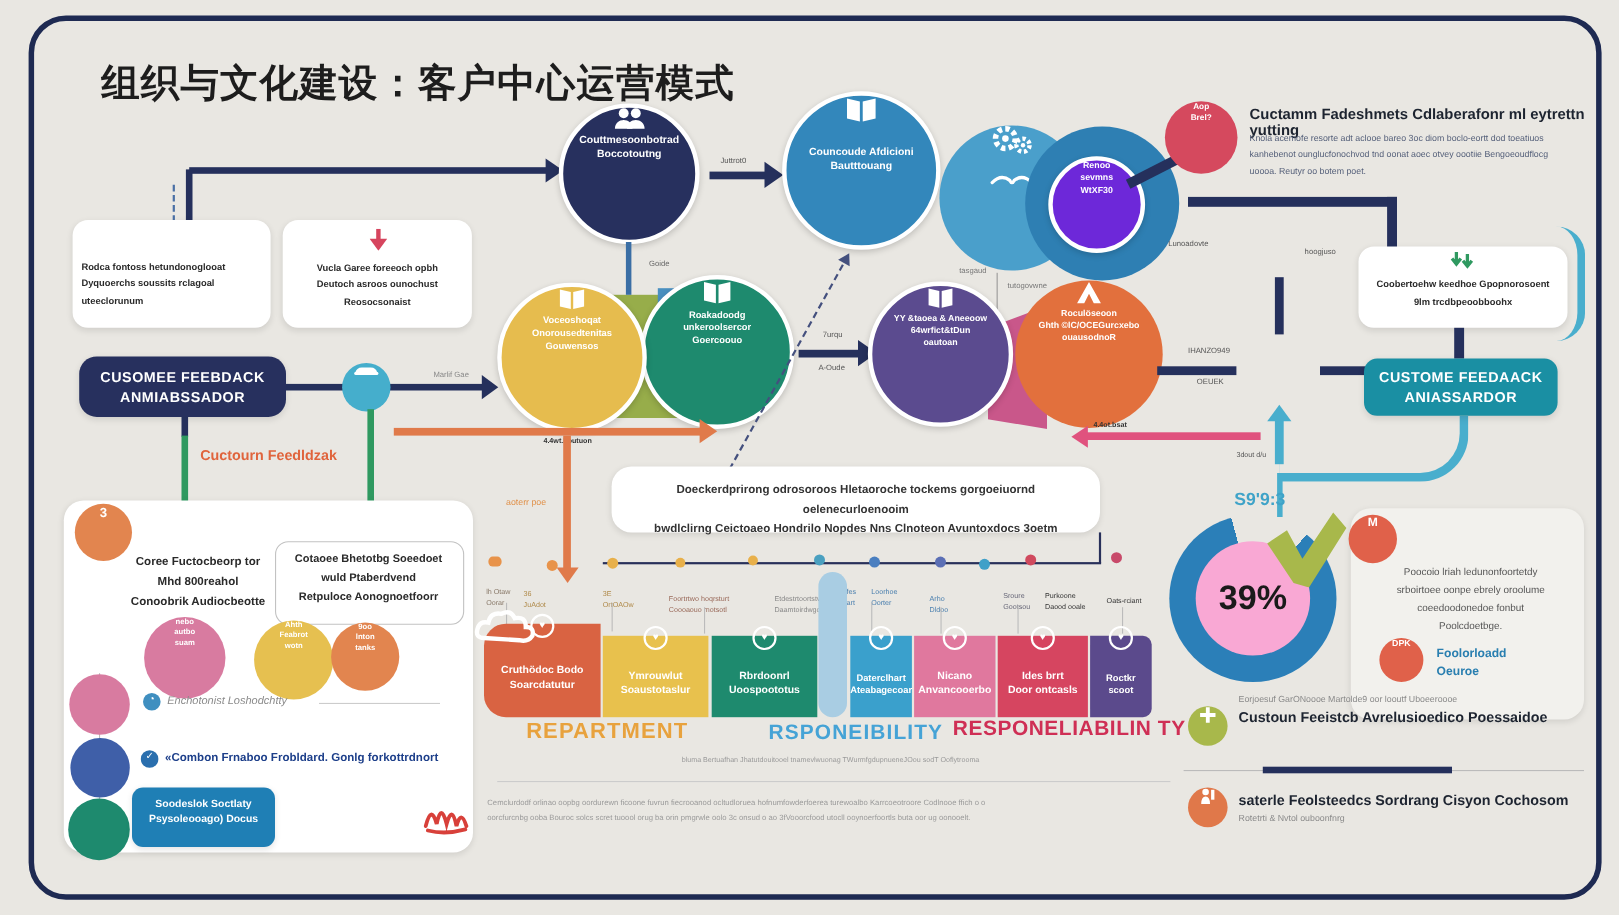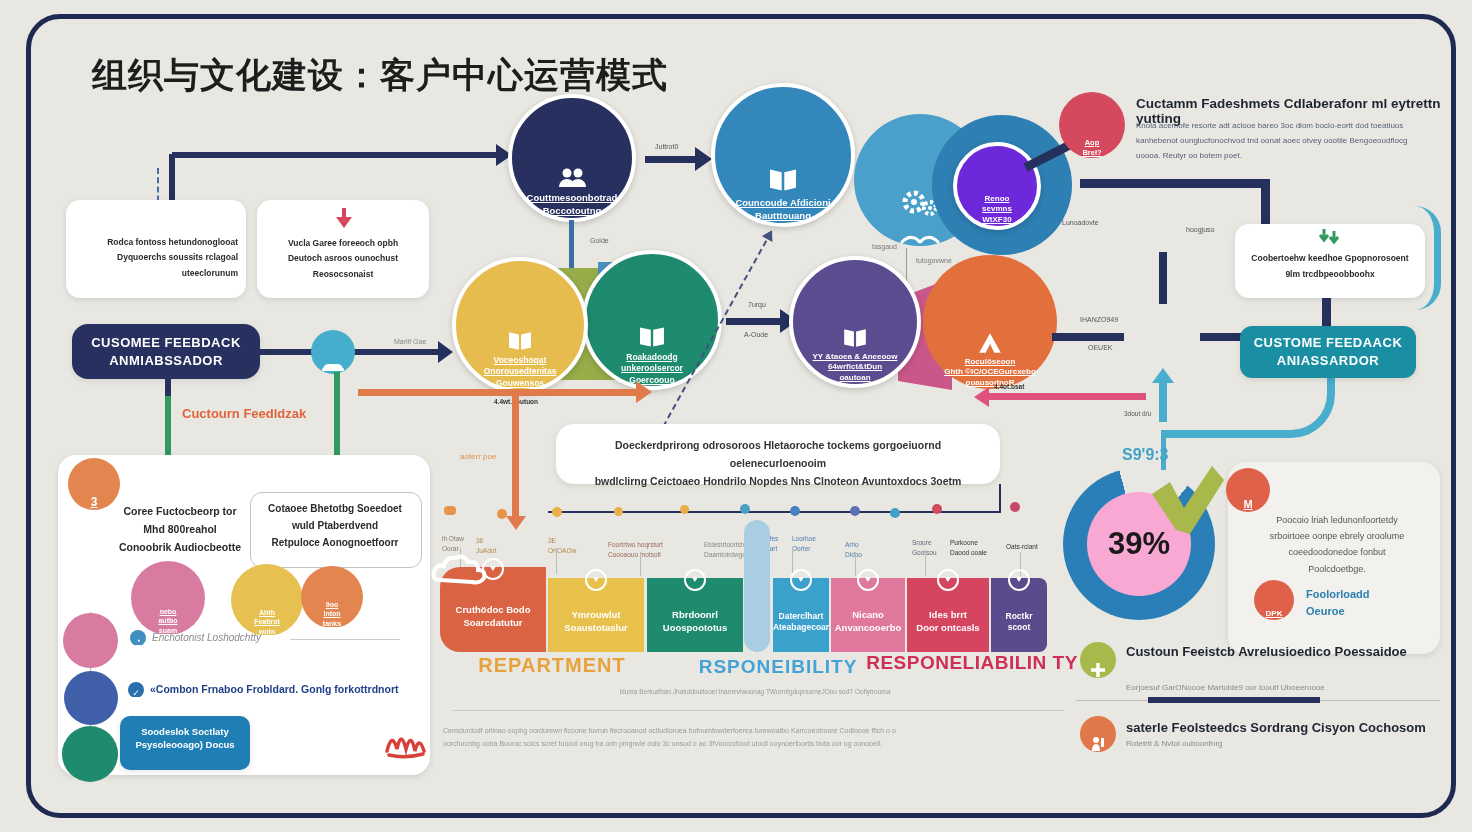--- a/index.html
+++ b/index.html
@@ -1,20 +1,20 @@
 <!DOCTYPE html>
 <html><head>
 <meta charset="utf-8">
 <style>
   html,body{margin:0;padding:0;background:#dcdbd7;font-family:"Liberation Sans",sans-serif;}
   #stage{position:relative;width:1472px;height:832px;background:#e9e7e2;overflow:hidden;}
   #frame{position:absolute;left:26px;top:14px;right:16px;bottom:14px;border:5px solid #1e2a52;border-radius:34px;}
   .t{position:absolute;white-space:pre-line;font-family:"Liberation Sans",sans-serif;}
-  .circ{position:absolute;border-radius:50%;display:flex;flex-direction:column;align-items:center;justify-content:flex-end;
-        text-align:center;color:#fff;box-sizing:border-box;text-decoration:underline;}
+  .circ{position:absolute;border-radius:50%;display:flex;flex-direction:column;align-items:center;justify-content:flex-start;
+        text-align:center;color:#fff;box-sizing:border-box;}
   .ring{border:4px solid #fff;box-shadow:0 2px 6px rgba(0,0,0,.18);}
   .box{position:absolute;background:#fff;border-radius:14px;box-shadow:0 2px 6px rgba(0,0,0,.10);box-sizing:border-box;}
   .hline,.vline{position:absolute;background:#25305c;}
   .ah{position:absolute;width:0;height:0;}
   .ctext{white-space:pre-line;font-weight:bold;line-height:1.35;}
   .bar{position:absolute;top:578px;height:74px;color:#fff;display:flex;align-items:center;justify-content:center;
        text-align:center;font-weight:bold;font-size:9.5px;line-height:1.4;box-sizing:border-box;}
   .bar .ctext{margin-top:14px;}
   .shield{position:absolute;top:-9px;left:50%;transform:translateX(-50%);width:18px;height:18px;border:2px solid #fff;
           border-radius:50%;color:#fff;font-size:9px;line-height:16px;text-align:center;background:transparent;}
@@ -54,21 +54,21 @@
   <div class="hline" style="left:645px;top:156px;width:52px;height:7px;"></div>
   <div class="ah" style="left:695px;top:147px;border-top:12px solid transparent;border-bottom:12px solid transparent;border-left:17px solid #25305c;"></div>
 
   <div class="circ ring" style="left:711px;top:83px;width:144px;height:144px;background:#3387bb;">
     <span>
       <svg width="34" height="26" viewBox="0 0 24 20">
           <path d="M2 2 L11 4 L11 18 L2 16 Z" fill="#fff"></path>
           <path d="M22 2 L13 4 L13 18 L22 16 Z" fill="#fff"></path>
         </svg>
     </span>
-    <span class="ctext" style="font-size:9.5px;margin-top:4px;">Councoude Afdicioni
+    <span class="ctext" style="font-size:9.5px;margin-top:20px;">Councoude Afdicioni
 Bautttouang</span>
   </div>
 
   <div class="circ" style="left:854px;top:114px;width:132px;height:132px;background:#4a9fcb;">
     <span>
       <svg width="56" height="40" viewBox="0 0 56 40">
         <circle cx="22" cy="12" r="9" fill="none" stroke="#fff" stroke-width="5" stroke-dasharray="4 3"></circle>
         <circle cx="22" cy="12" r="3" fill="#fff"></circle>
         <circle cx="38" cy="18" r="6" fill="none" stroke="#fff" stroke-width="4" stroke-dasharray="3 2.5"></circle>
         <circle cx="38" cy="18" r="2" fill="#fff"></circle>
@@ -103,21 +103,21 @@
   <div class="tickline" style="left:906px;top:248px;height:44px;background:#999;"></div>
 
   <div class="t" style="left:1136px;top:96px;width:310px;font-size:13.5px;font-weight:bold;color:#1d2430;">Cuctamm Fadeshmets Cdlaberafonr ml eytrettn yutting</div>
   <div class="t" style="left:1136px;top:118px;width:310px;font-size:8px;color:#55607a;line-height:1.9;">Knola acemofe resorte adt aclooe bareo 3oc diom boclo-eortt dod toeatiuos
 kanhebenot ounglucfonochvod tnd oonat aoec otvey oootiie Bengoeoudflocg
 uoooa. Reutyr oo botem poet.</div>
 
   <div style="position:absolute;left:1408px;top:206px;width:26px;height:104px;border-right:7px solid #49aecd;border-top-right-radius:26px;border-bottom-right-radius:26px;"></div>
 
   <div class="box" style="left:66px;top:200px;width:180px;height:98px;"></div>
-  <div class="t" style="left:74px;top:235px;width:164px;font-size:8.5px;font-weight:bold;color:#2a2a2a;text-align:right;line-height:1.8;">Rodca fontoss hetundonoglooat
+  <div class="t" style="left:74px;top:235px;width:164px;font-size:8.5px;font-weight:bold;color:#2a2a2a;text-align:left;line-height:1.8;">Rodca fontoss hetundonoglooat
 Dyquoerchs soussits rclagoal
 uteeclorunum</div>
 
   <div class="box" style="left:257px;top:200px;width:172px;height:98px;"></div>
   <div style="position:absolute;left:336px;top:208px;">
     <svg width="16" height="20" viewBox="0 0 16 20">
         <rect x="6" y="0" width="4" height="10" fill="#d6455e"></rect>
         <path d="M0 9 L16 9 L8 20 Z" fill="#d6455e"></path>
       </svg>
   </div>
@@ -424,21 +424,21 @@
 Oeuroe</div>
 
   <div class="circ" style="left:1080px;top:642px;width:36px;height:36px;background:#a8b84b;">
     <span>
         <svg width="16" height="16" viewBox="0 0 16 16">
           <path d="M8 1 V15 M1 8 H15" stroke="#fff" stroke-width="3.5"></path>
         </svg>
       </span>
   </div>
   <div class="t" style="left:1126px;top:644px;width:310px;font-size:13px;font-weight:bold;color:#1d2430;">Custoun Feeistcb Avrelusioedico Poessaidoe</div>
-  <div class="t" style="left:1126px;top:683px;width:310px;font-size:8px;color:#8a8a8a;">Eorjoesuf GarONoooe Martolde9 oor looutf Uboeeroooe</div>
+  <div class="t" style="left:1126px;top:631px;width:310px;font-size:8px;color:#8a8a8a;">Eorjoesuf GarONoooe Martolde9 oor looutf Uboeeroooe</div>
 
   <div style="position:absolute;left:1076px;top:700px;width:364px;height:1px;background:#bbb;"></div>
   <div style="position:absolute;left:1148px;top:697px;width:172px;height:6px;background:#25305c;"></div>
 
   <div class="circ" style="left:1080px;top:716px;width:36px;height:36px;background:#e0784a;">
     <span>
         <svg width="16" height="16" viewBox="0 0 16 16">
           <circle cx="6" cy="4" r="3" fill="#fff"></circle>
           <path d="M2 15 Q2 8 6 8 Q10 8 10 15 Z" fill="#fff"></path>
           <rect x="11" y="2" width="3" height="9" fill="#fff"></rect>

